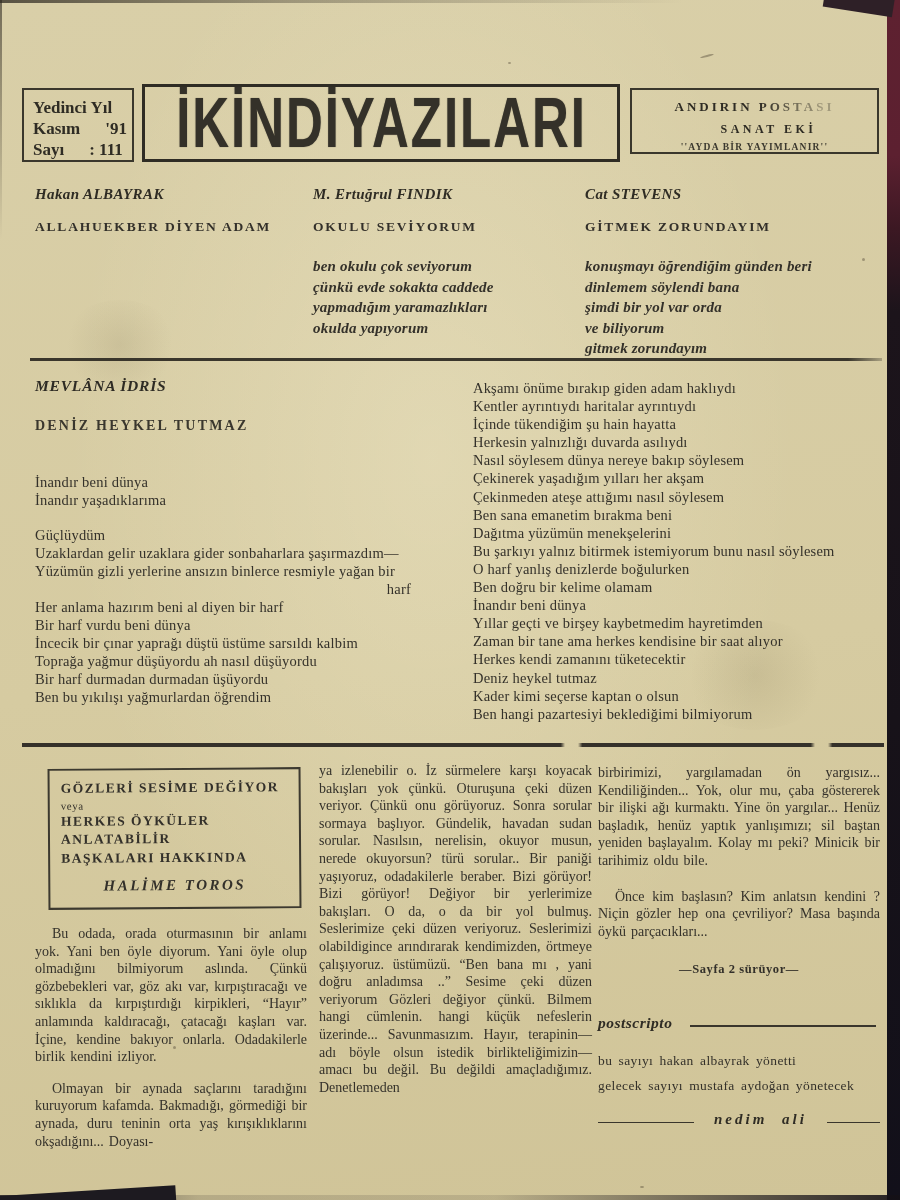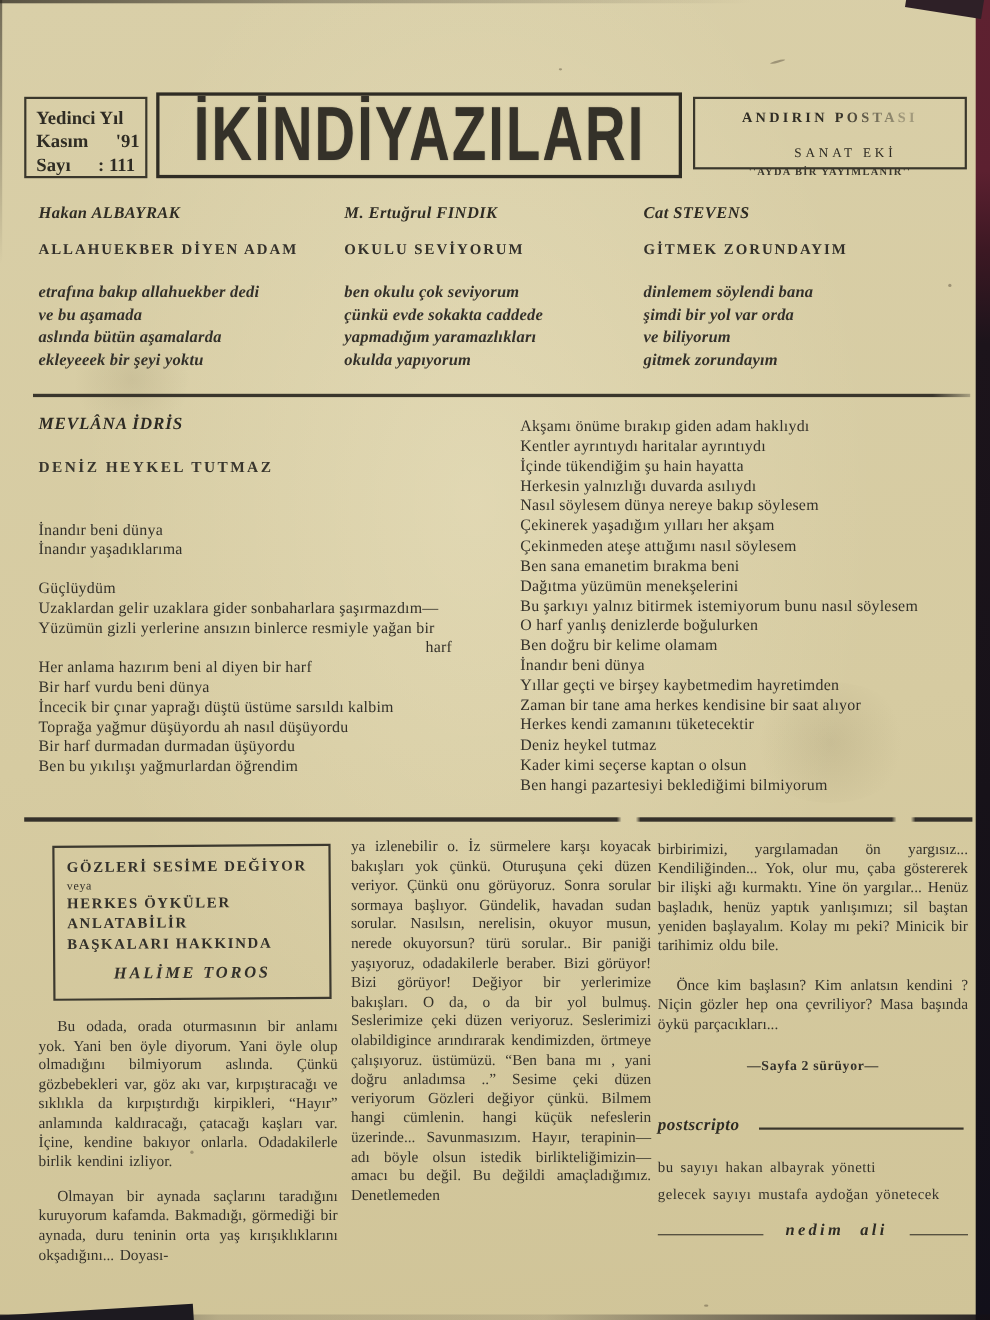--- a/index.html
+++ b/index.html
@@ -34,21 +34,21 @@
   .masthead-box{position:absolute;left:142px;top:84px;width:478px;height:78px;
     border:3px solid #2f2c24;box-sizing:border-box;display:flex;align-items:center;justify-content:center;overflow:hidden;}
   .masthead-text{font-family:"Liberation Sans", sans-serif;font-weight:700;font-size:52px;
     letter-spacing:2px;color:#343129;transform:scaleY(1.34) scaleX(.98);white-space:nowrap;
     text-shadow:0 0 1px rgba(52,49,41,.55);}
   .pub-box{position:absolute;left:630px;top:88px;width:249px;height:66px;
     border:2px solid #3a372c;box-sizing:border-box;text-align:center;padding-top:9px;color:#2f2c24;}
   .pub1{font-weight:700;font-size:13px;letter-spacing:3px;
     -webkit-mask-image:linear-gradient(to right,#000 52%,rgba(0,0,0,.3) 78%,rgba(0,0,0,.45) 100%);
             mask-image:linear-gradient(to right,#000 52%,rgba(0,0,0,.3) 78%,rgba(0,0,0,.45) 100%);}
-  .pub2{font-weight:400;font-size:12px;letter-spacing:3.5px;margin-top:17px;padding-left:28px;}
+  .pub2{font-weight:700;font-size:12px;letter-spacing:3.5px;margin-top:7px;padding-left:28px;}
   .pub3{font-weight:700;font-size:9.5px;letter-spacing:1.2px;margin-top:5px;color:#3b382e;}
   
   .top-poems{position:absolute;left:35px;top:186px;width:848px;display:grid;
     grid-template-columns:278px 272px auto;}
   .poem-author{font-style:italic;font-weight:700;font-size:15px;letter-spacing:.4px;color:#2f2c24;}
   .poem-title{margin-top:16px;font-weight:700;font-size:13.5px;letter-spacing:1.8px;color:#33302a;}
   .poem-lines{margin-top:21px;}
   .poem-line{font-style:italic;font-weight:700;font-size:15px;line-height:20.5px;
     letter-spacing:.2px;white-space:nowrap;color:#34312a;}
   
@@ -133,41 +133,36 @@
   <div class="pub-box">
     <div class="pub1">ANDIRIN POSTASI</div>
     <div class="pub2">SANAT EKİ</div>
     <div class="pub3">''AYDA BİR YAYIMLANIR''</div>
   </div>
 
   <section class="top-poems">
     <article class="poem">
       <div class="poem-author">Hakan ALBAYRAK</div>
       <div class="poem-title">ALLAHUEKBER DİYEN ADAM</div>
-      <div class="poem-lines">
-        <div class="poem-line">etrafına bakıp allahuekber dedi</div>
-        <div class="poem-line">ve bu aşamada</div>
-        <div class="poem-line">aslında bütün aşamalarda</div>
-        <div class="poem-line">ekleyeeek bir şeyi yoktu</div>
-      </div>
     </article>
     <article class="poem">
       <div class="poem-author">M. Ertuğrul FINDIK</div>
       <div class="poem-title">OKULU SEVİYORUM</div>
       <div class="poem-lines">
         <div class="poem-line">ben okulu çok seviyorum</div>
         <div class="poem-line">çünkü evde sokakta caddede</div>
         <div class="poem-line">yapmadığım yaramazlıkları</div>
         <div class="poem-line">okulda yapıyorum</div>
       </div>
     </article>
     <article class="poem">
       <div class="poem-author">Cat STEVENS</div>
       <div class="poem-title">GİTMEK ZORUNDAYIM</div>
       <div class="poem-lines">
+        <div class="poem-line">konuşmayı öğrendiğim günden beri</div>
         <div class="poem-line">dinlemem söylendi bana</div>
         <div class="poem-line">şimdi bir yol var orda</div>
         <div class="poem-line">ve biliyorum</div>
         <div class="poem-line">gitmek zorundayım</div>
       </div>
     </article>
   </section>
 
   <div class="rule rule-top"></div>
 

